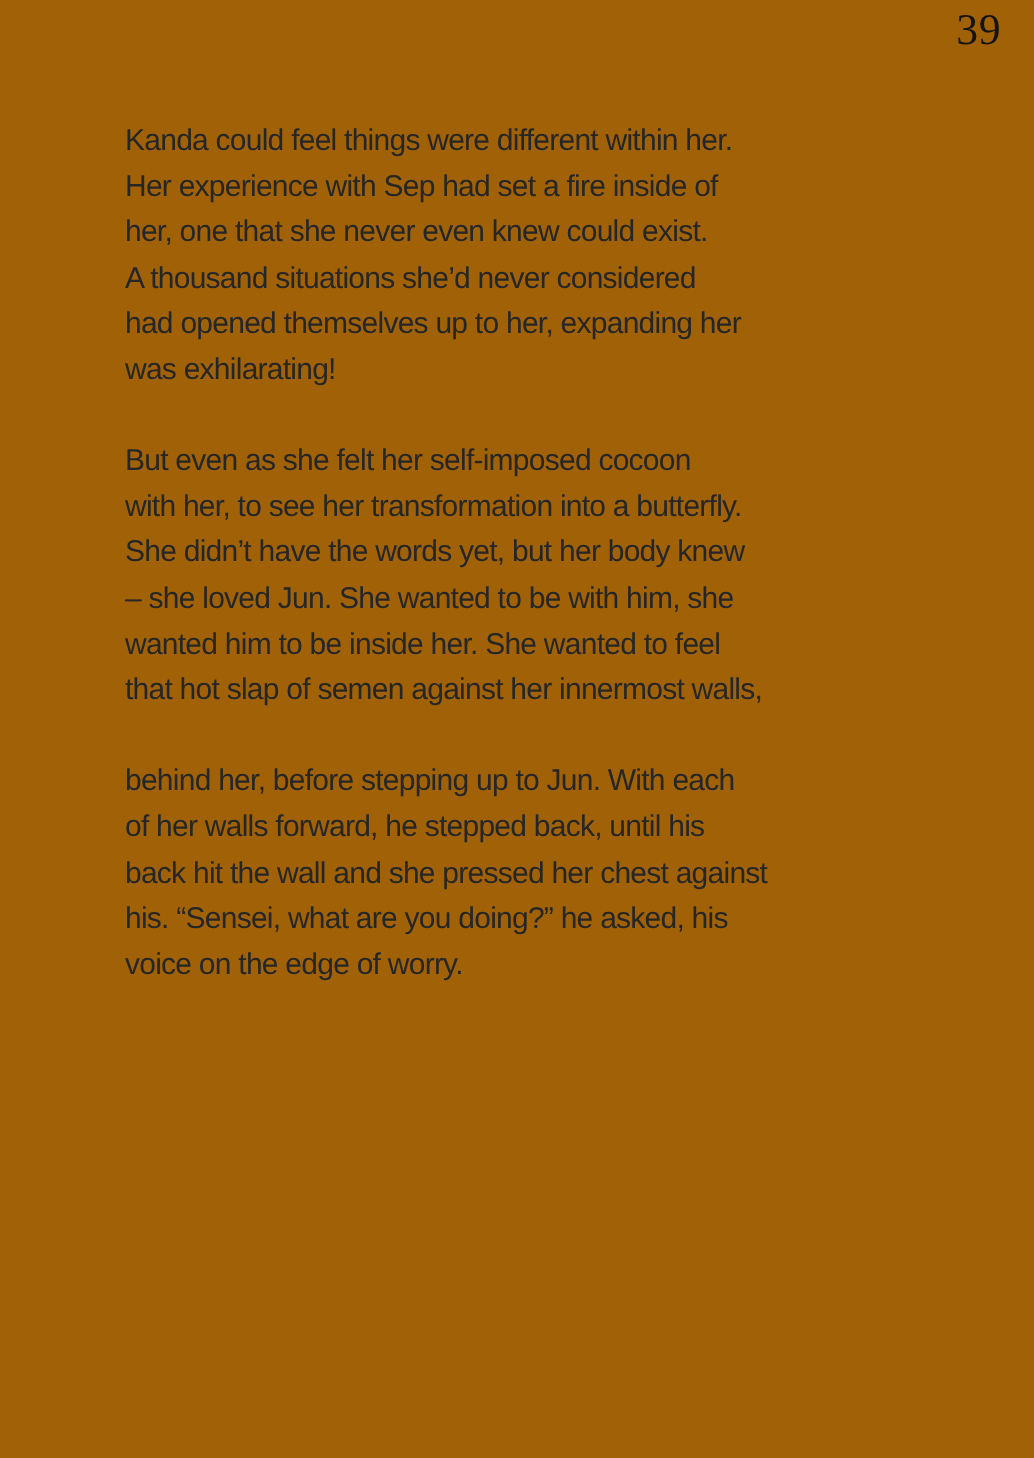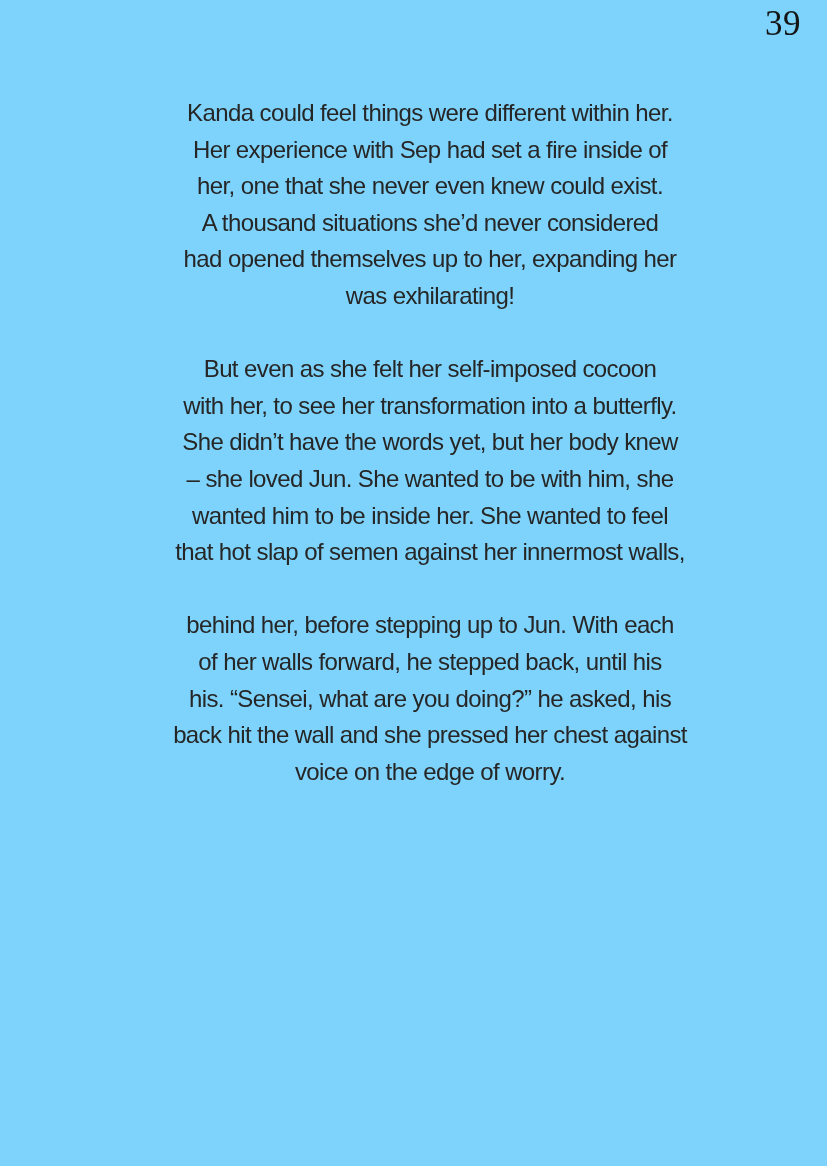--- a/index.html
+++ b/index.html
@@ -10,22 +10,21 @@
     width: 827px;
     height: 1166px;
     background: #ffffff;
     position: relative;
     overflow: hidden;
     font-family: "Liberation Sans", sans-serif;
   }
   .page {
     position: absolute;
     inset: 0;
-    background: #7dd3fc;
-    text-align: center;
+    background: #a16207;
   }
   .page-number {
     position: absolute;
     top: 4px;
     right: 26px;
     font-family: "Liberation Serif", serif;
     font-size: 35px;
     font-weight: 400;
     color: #141414;
     letter-spacing: 0.5px;
@@ -74,19 +73,19 @@
       <span class="line">with her, to see her transformation into a butterfly.</span>
       <span class="line">She didn’t have the words yet, but her body knew</span>
       <span class="line">– she loved Jun. She wanted to be with him, she</span>
       <span class="line">wanted him to be inside her. She wanted to feel</span>
       <span class="line">that hot slap of semen against her innermost walls,</span>
     </p>
 
     <p>
       <span class="line">behind her, before stepping up to Jun. With each</span>
       <span class="line">of her walls forward, he stepped back, until his</span>
+      <span class="line">back hit the wall and she pressed her chest against</span>
       <span class="line">his. “Sensei, what are you doing?” he asked, his</span>
-      <span class="line">back hit the wall and she pressed her chest against</span>
       <span class="line">voice on the edge of worry.</span>
     </p>
 
   </div>
 </div>
 
 </body></html>

